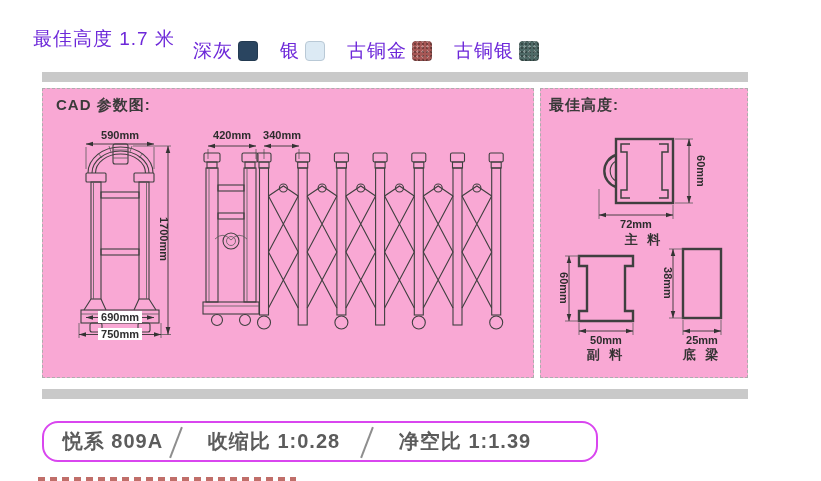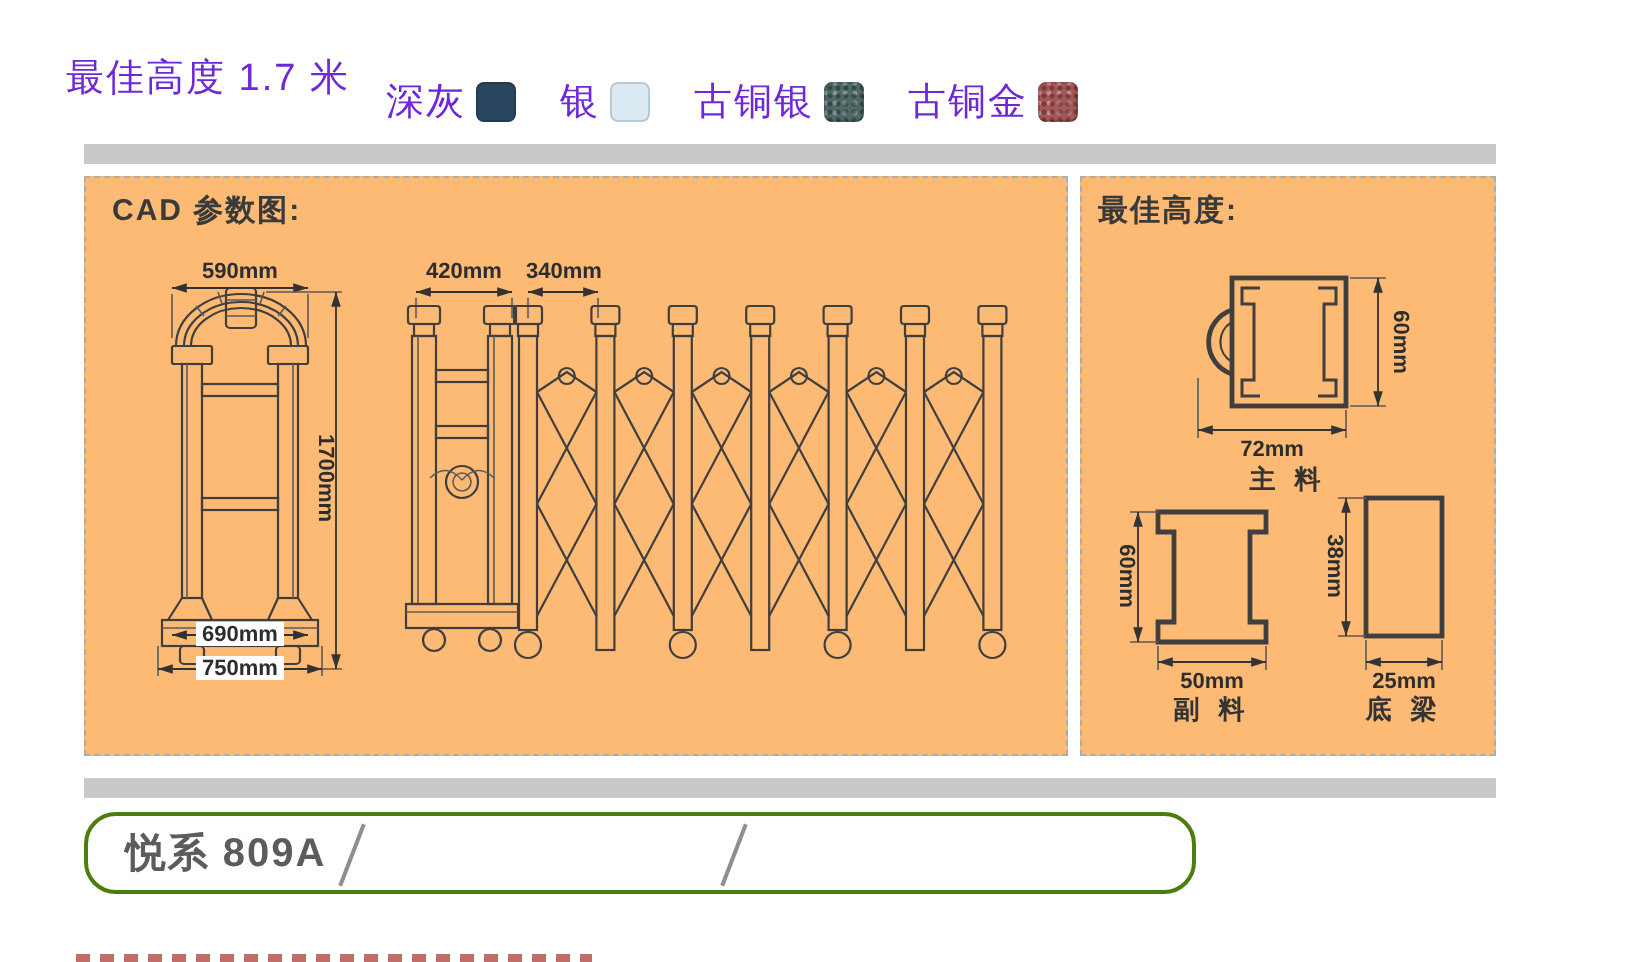--- a/index.html
+++ b/index.html
@@ -16,38 +16,38 @@
       border:1px solid rgba(0,0,0,.15);}
   .sw.light{border:1px solid #b9c9d6;}
   .sw.tex{background-image:
       radial-gradient(rgba(0,0,0,.30) 1px, transparent 1.5px),
       radial-gradient(rgba(255,255,255,.30) 1px, transparent 1.4px);
       background-size:4px 4px,5px 5px;background-position:0 0,2px 2px;}
   
   .bar{position:absolute;left:42px;width:706px;height:10px;background:#c9c9c9;}
   
   .dash{position:absolute;top:88px;height:290px;border:1px dashed #adadad;
-        box-sizing:border-box;background:#fdba74;text-decoration:underline;}
+        box-sizing:border-box;background:#f9a8d4;text-decoration:underline;}
   .boxtitle{position:absolute;left:13px;top:7px;font-size:15px;font-weight:bold;
             color:#3a3a3a;letter-spacing:1px;z-index:2;}
   .dash svg{position:absolute;left:0;top:0;}
   
   .ln{stroke:#3f3f3f;stroke-width:1.1;fill:none;}
   .ln2{stroke:#3f3f3f;stroke-width:2.4;fill:none;}
   .ln16{stroke:#3f3f3f;stroke-width:1.5;fill:none;}
   .xln{stroke:#5a5a5a;stroke-width:.8;fill:none;}
   .dml{stroke:#333;stroke-width:.9;fill:none;}
   .dt{font-family:"Liberation Sans","DejaVu Sans",sans-serif;font-size:11px;
       font-weight:bold;fill:#2d2d2d;}
   .cnt{font-family:"Liberation Sans","DejaVu Sans",sans-serif;font-size:13px;
       font-weight:bold;fill:#333;letter-spacing:3px;}
   .wbg{fill:#ffffff;stroke:none;}
   
-  .pill{position:absolute;left:42px;top:406px;width:556px;height:41px;
-        border:2px solid #4d7c0f;border-radius:16px;box-sizing:border-box;background:#fff;}
+  .pill{position:absolute;left:42px;top:421px;width:556px;height:41px;
+        border:2px solid #d946ef;border-radius:16px;box-sizing:border-box;background:#fff;}
   .seg{position:absolute;top:0;height:100%;display:flex;align-items:center;
        justify-content:center;font-size:20px;font-weight:bold;color:#5c5c5c;
        letter-spacing:1px;white-space:nowrap;}
   .slash{position:absolute;top:3px;width:2px;height:33px;background:#8e8e8e;
          transform:rotate(21deg);}
   
   .cutoff{position:absolute;left:38px;top:477px;width:258px;height:4px;opacity:.8;
           background:repeating-linear-gradient(90deg,#b14a44 0 7px,transparent 7px 12px);}
 </style>
 </head>
@@ -58,26 +58,26 @@
   <span class="gap1"></span>
   <span class="copt">
     <span>深灰</span>
     <span class="sw" style="background-color: rgb(42, 69, 96);"></span>
   </span>
   <span class="copt">
     <span>银</span>
     <span class="sw light" style="background-color: rgb(220, 234, 244);"></span>
   </span>
   <span class="copt">
+    <span>古铜金</span>
+    <span class="sw tex" style="background-color: rgb(166, 87, 85);"></span>
+  </span>
+  <span class="copt">
     <span>古铜银</span>
     <span class="sw tex" style="background-color: rgb(78, 105, 102);"></span>
-  </span>
-  <span class="copt">
-    <span>古铜金</span>
-    <span class="sw tex" style="background-color: rgb(166, 87, 85);"></span>
   </span>
 </div>
 
 <div class="bar" style="top:72px"></div>
 
 <div class="dash" style="left:42px;width:492px;">
   <div class="boxtitle">CAD 参数图:</div>
   <svg width="490" height="288" viewBox="0 0 490 288">
     <defs>
       <marker id="a1" markerWidth="9" markerHeight="8" refX="7.4" refY="3" orient="auto-start-reverse" markerUnits="userSpaceOnUse">
@@ -257,16 +257,18 @@
       <text class="cnt" x="161" y="270" text-anchor="middle">底 梁</text>
     </g>
   </svg>
 </div>
 
 <div class="bar" style="top:389px"></div>
 
 <div class="pill">
   <span class="seg" style="left:8px;width:122px;">悦系 809A</span>
   <span class="slash" style="left:131px;"></span>
+  <span class="seg" style="left:150px;width:160px;">收缩比 1:0.28</span>
   <span class="slash" style="left:322px;"></span>
+  <span class="seg" style="left:340px;width:162px;">净空比 1:1.39</span>
 </div>
 
 <div class="cutoff"></div>
 
 </body></html>

